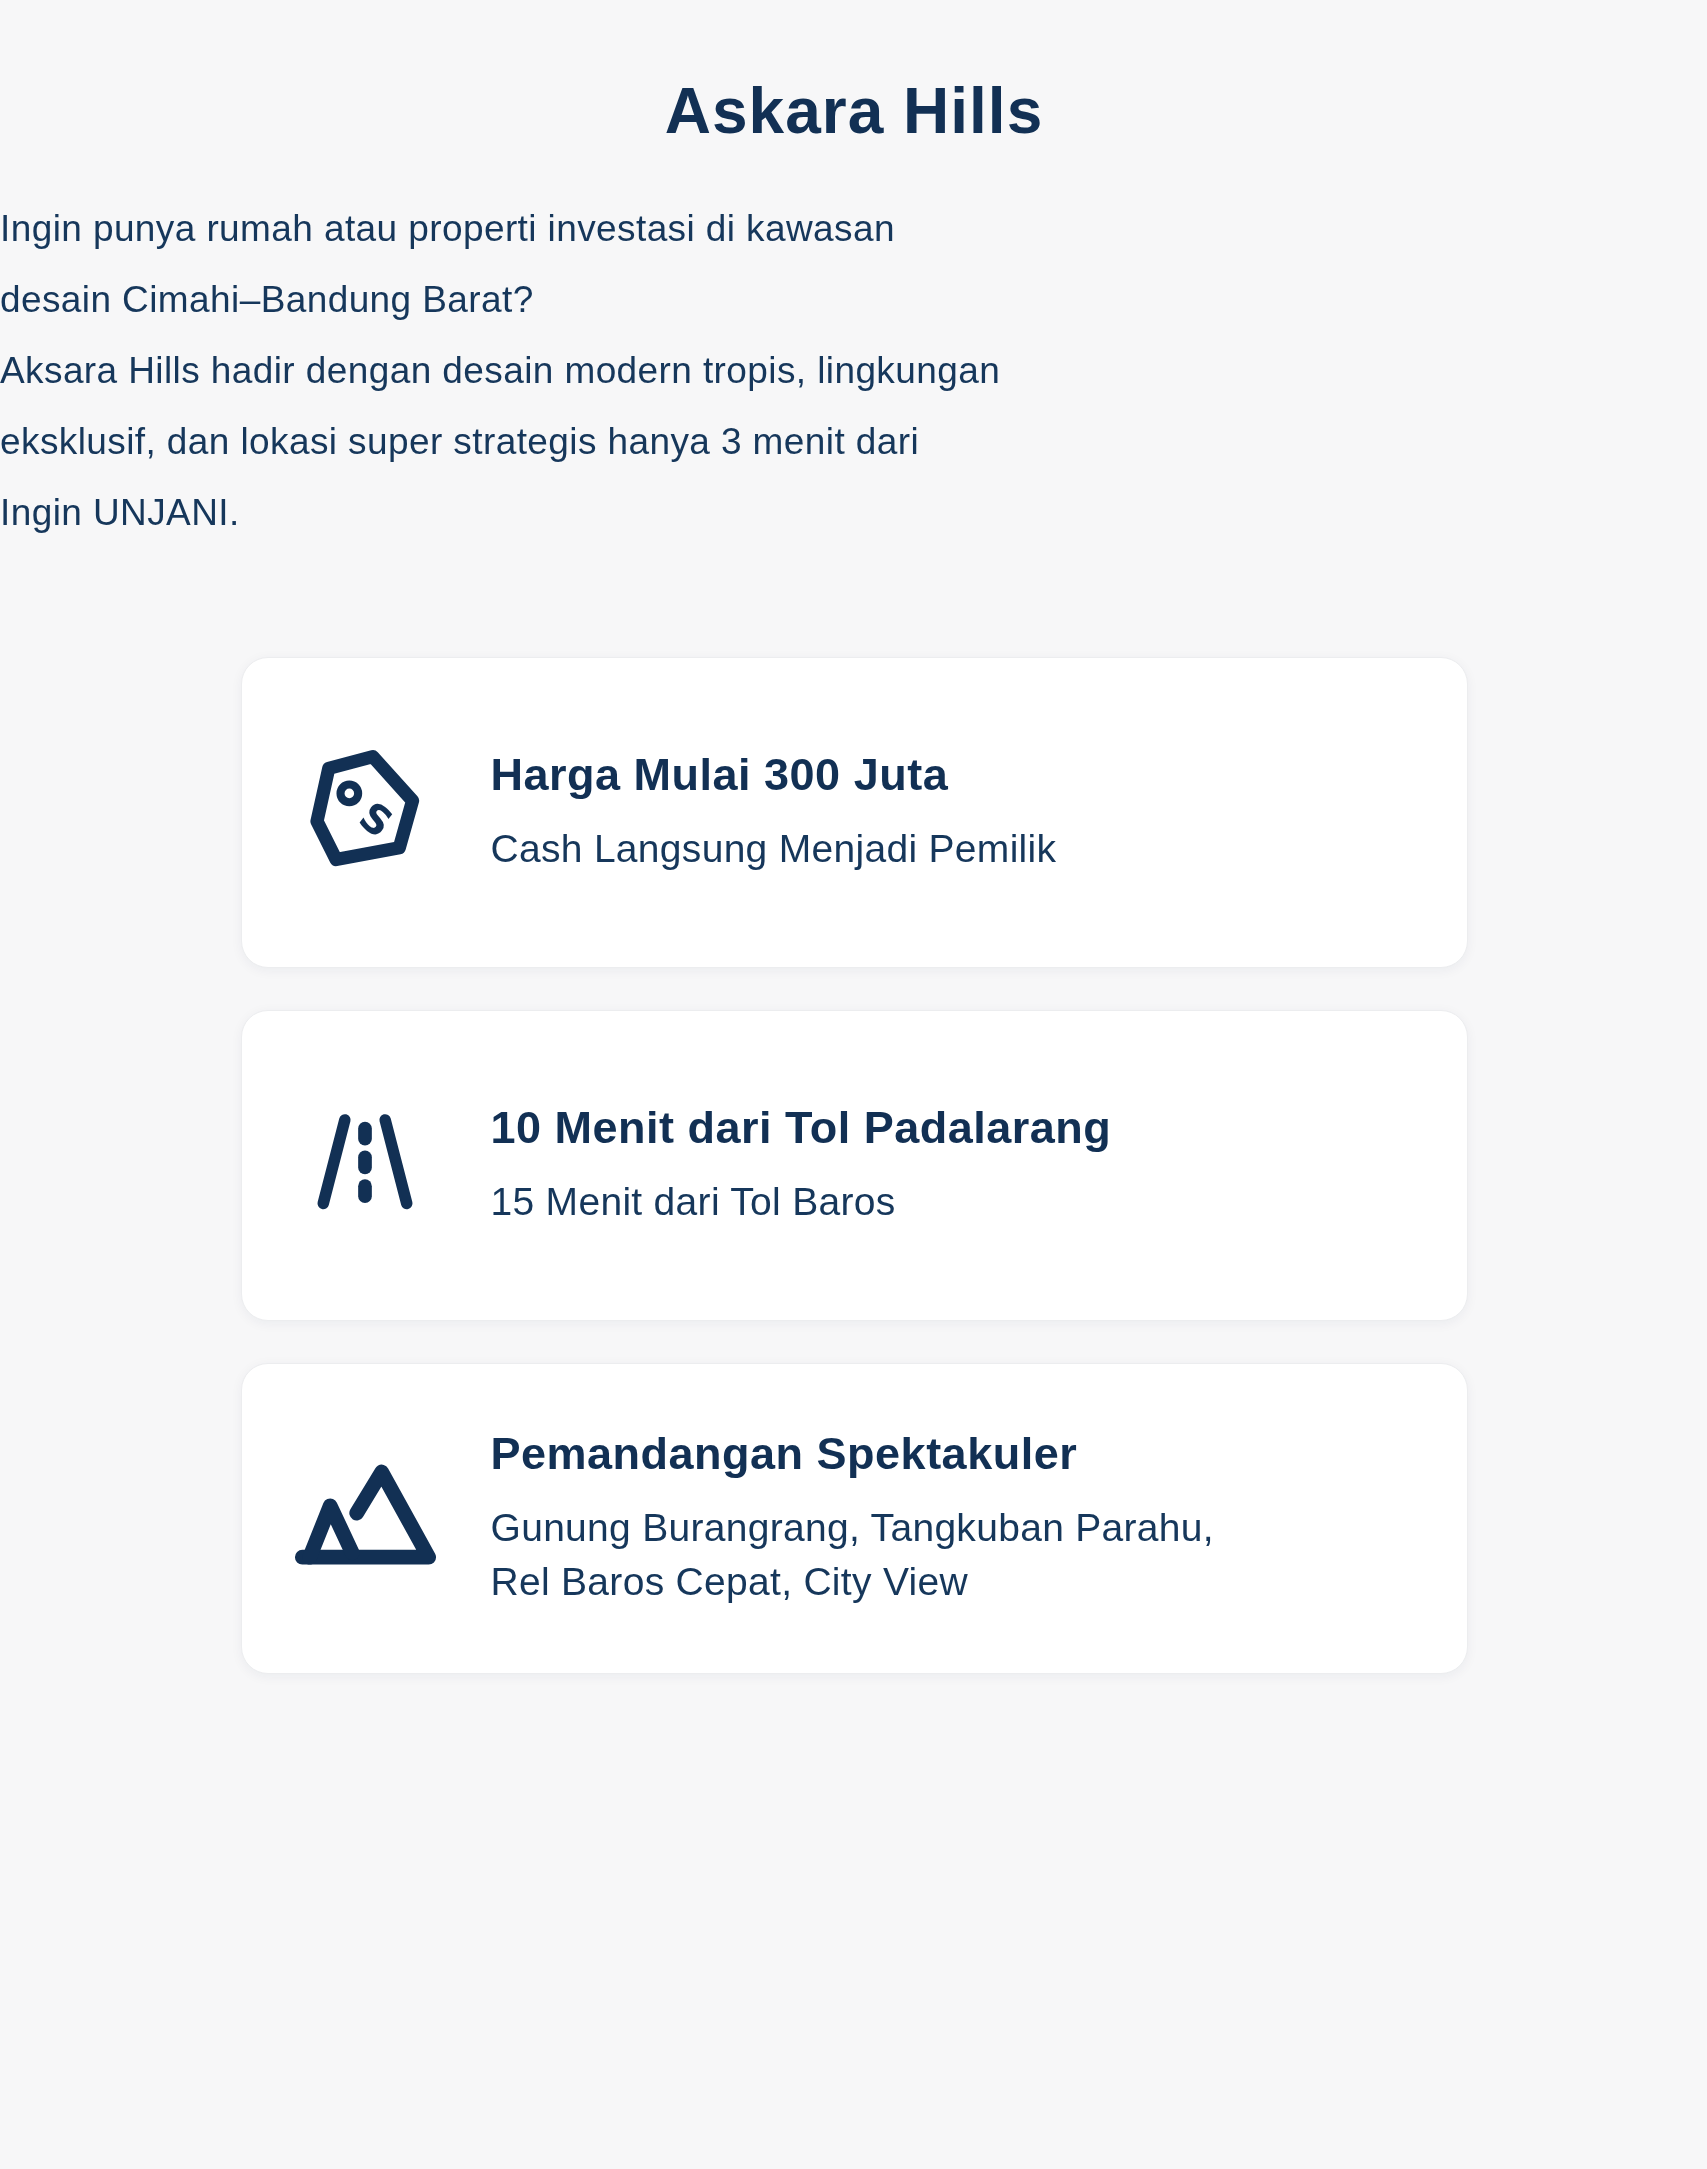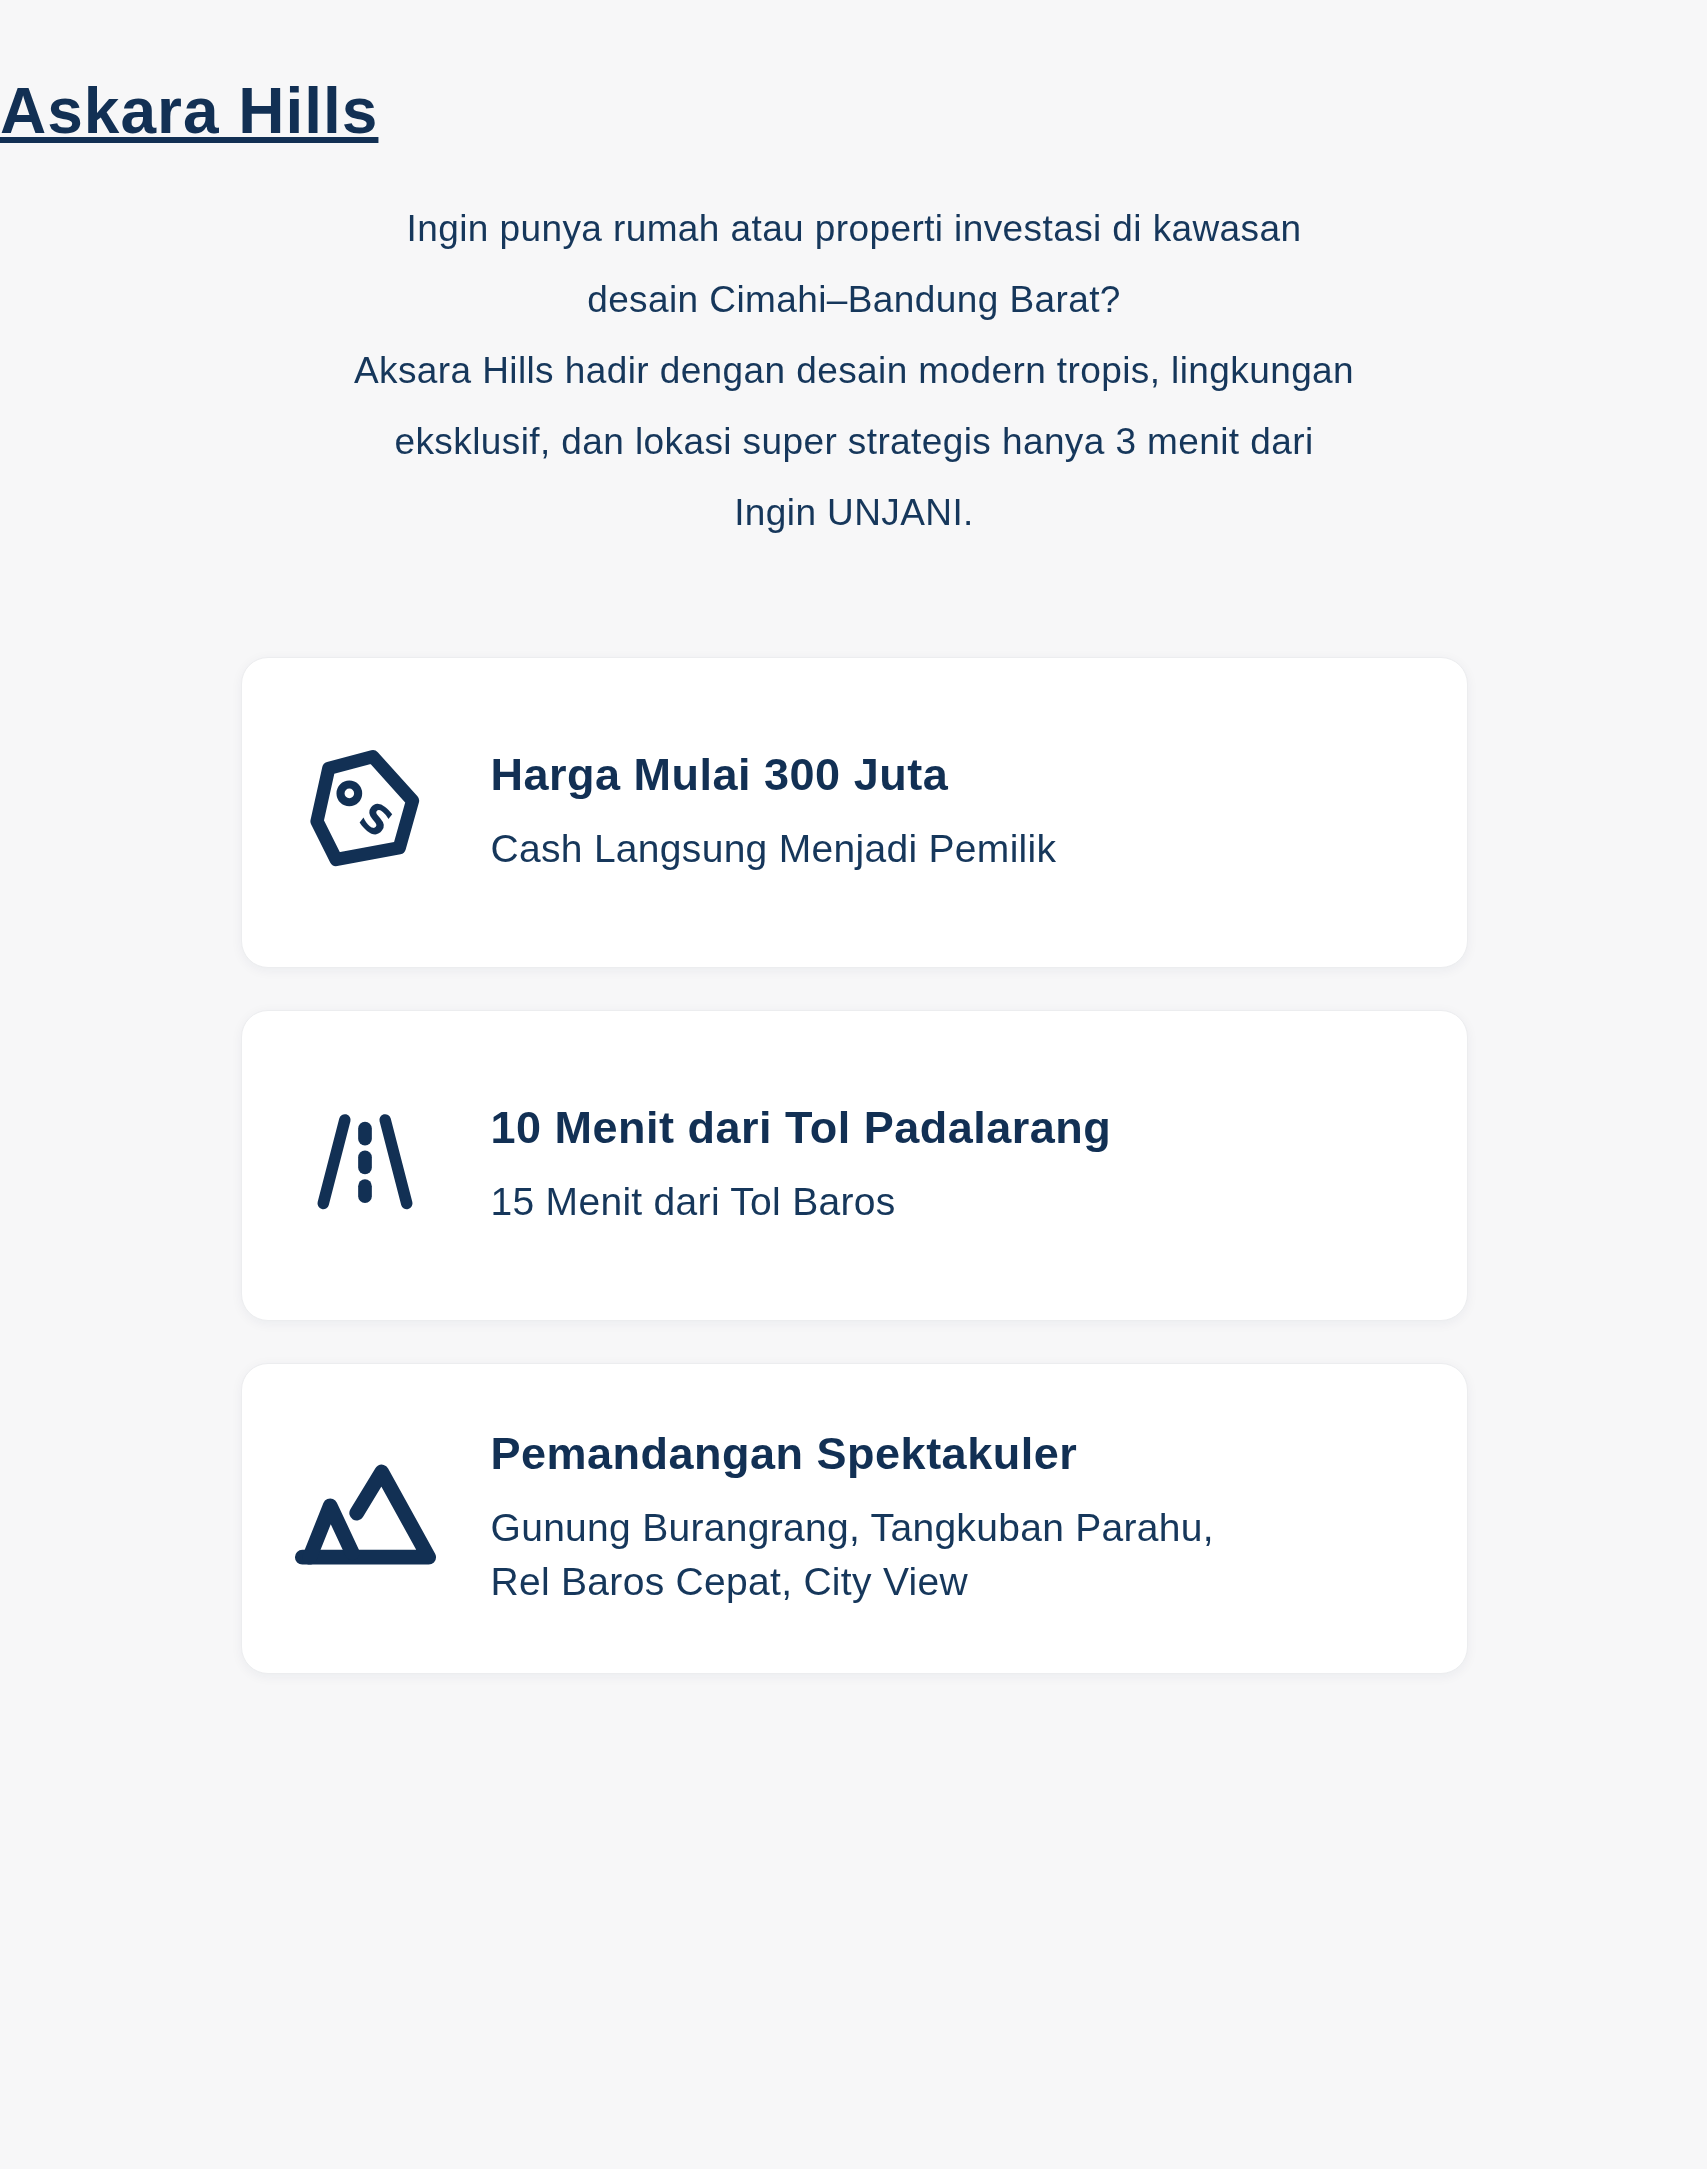--- a/index.html
+++ b/index.html
@@ -12,29 +12,29 @@
   html,body{background:var(--page-bg);}
   body{
     width:1708px;
     height:2170px;
     font-family:"Liberation Sans", sans-serif;
     color:var(--navy);
     overflow:hidden;
   }
   .page{padding-top:74px;}
   .page-title{
+    text-align:center;
     font-size:64px;
     font-weight:700;
     letter-spacing:1px;
     color:var(--navy);
-    text-decoration:underline;
   }
   .intro{
     margin-top:45px;
-    text-align:center;
+    text-align:left;
     font-size:37px;
     line-height:71px;
     letter-spacing:0.4px;
     color:var(--navy-soft);
   }
   .cards{
     width:1227px;
     margin:109px auto 0;
     display:flex;
     flex-direction:column;

